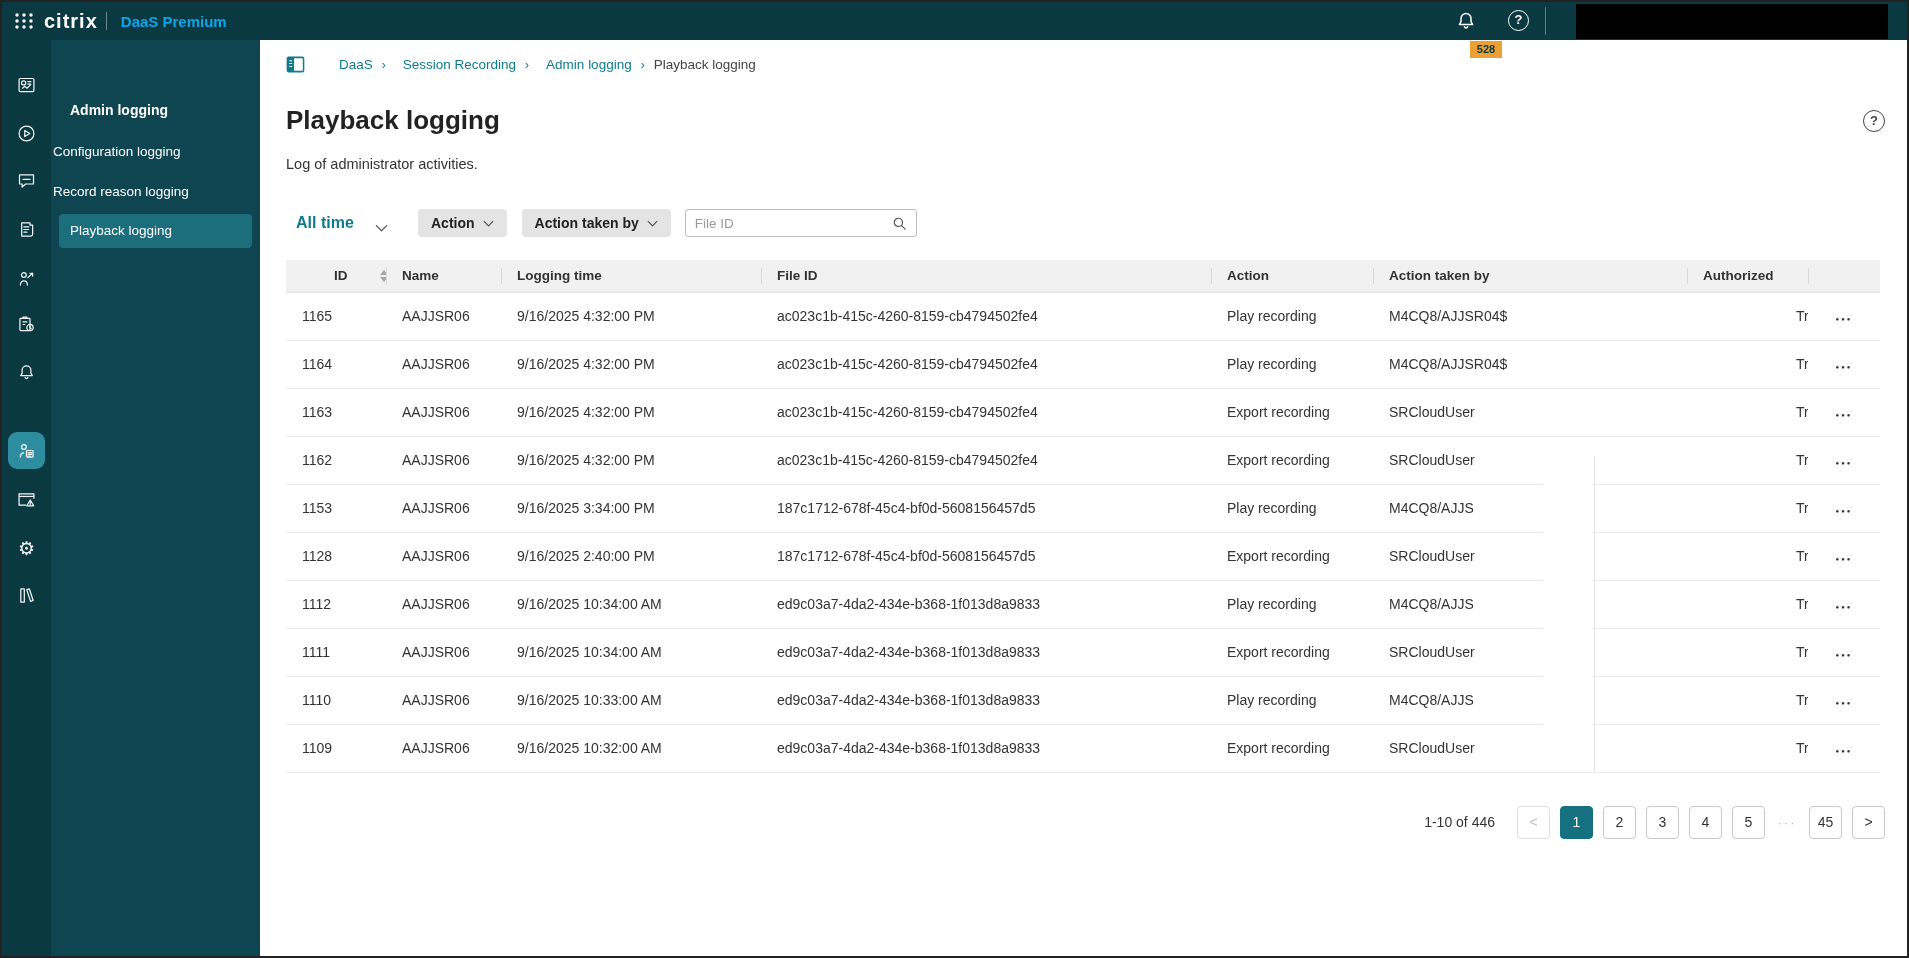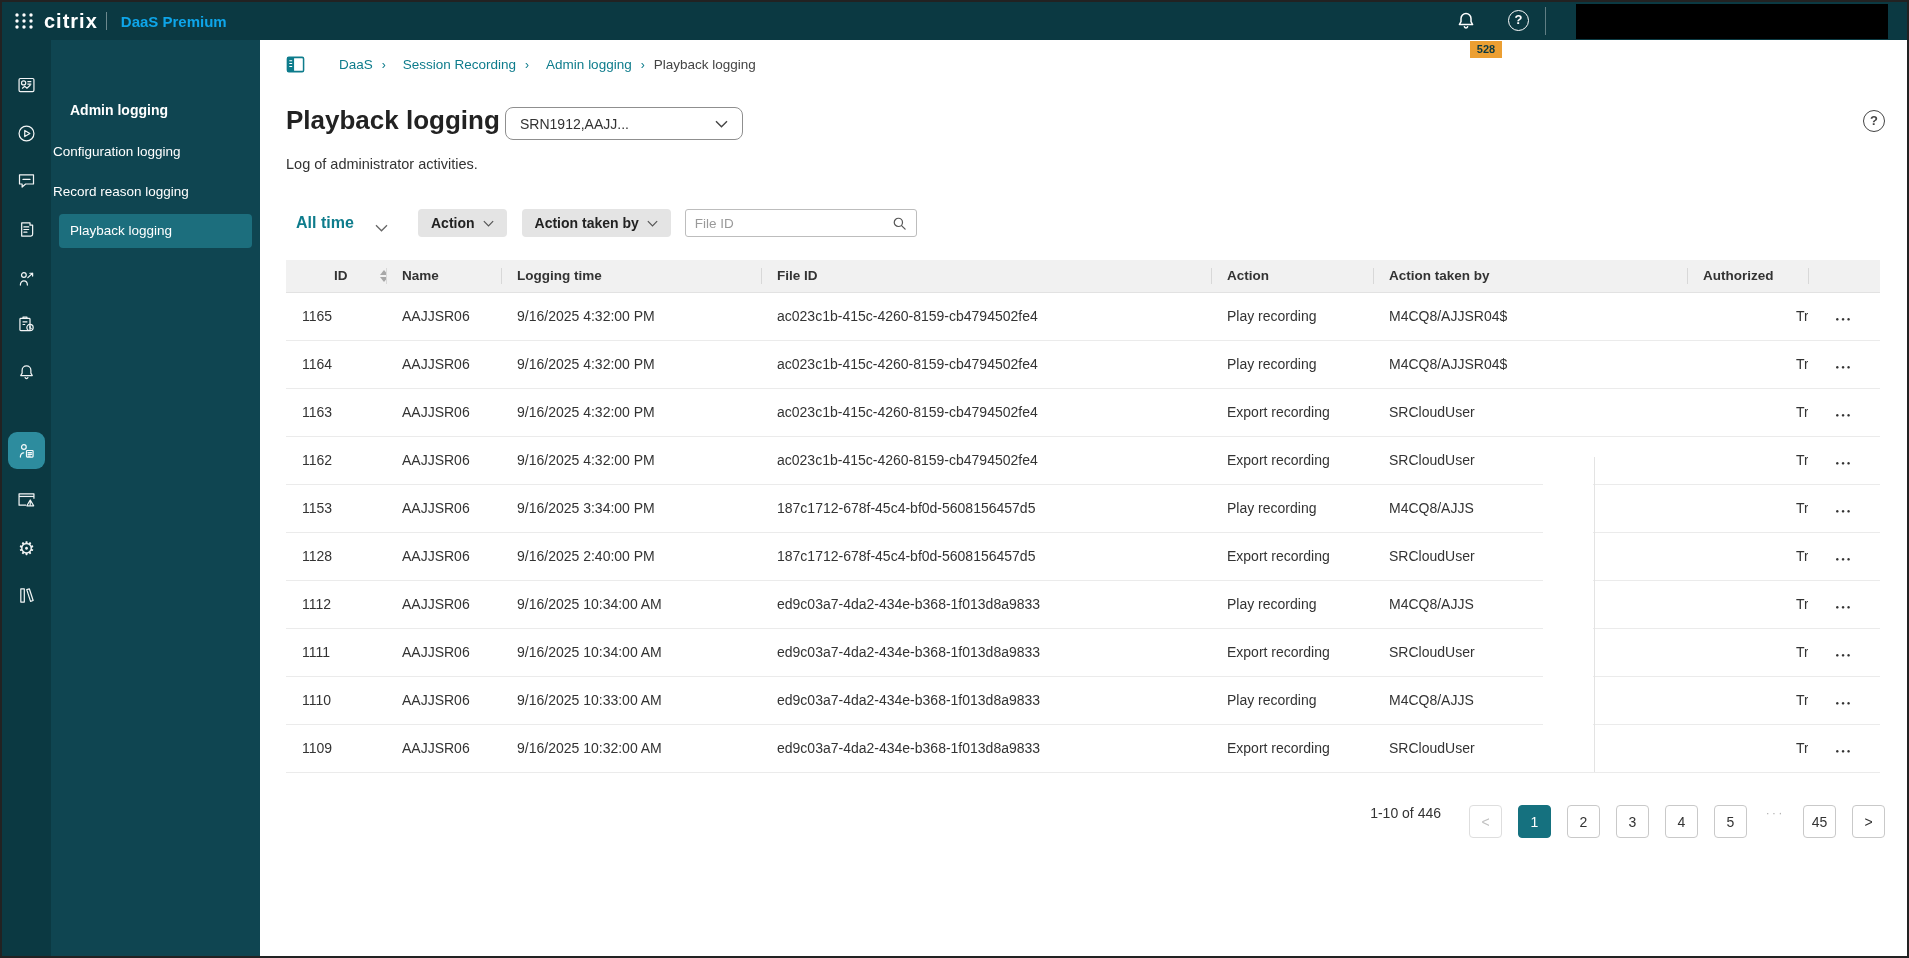--- a/index.html
+++ b/index.html
@@ -72,21 +72,21 @@
   .id-head { display:flex; align-items:center;padding-left:32px; }
   .sort { display:inline-flex; flex-direction:column; margin-left:32px; gap:2px; }
   .sort i { display:block; width:0; height:0; border-left:4px solid transparent; border-right:4px solid transparent; }
   .sort .up { border-bottom:5px solid #a7a7a7; }
   .sort .dn { border-top:5px solid #a7a7a7; }
   .row-menu { background:none; border:none; color:#333; font-size:12px; letter-spacing:1.5px; cursor:pointer; font-family:inherit; }
   .artifact-mask { position:absolute; left:1541px; top:456px; width:50px; height:312px; background:#fff; z-index:5; }
   .artifact-vline { position:absolute; left:1592px; top:455px; width:1px; height:315px; background:#e3e3e3; z-index:6; }
 
   
-  .pagination { position:absolute; top:803px; right:22px; height:34px; display:flex; gap:16px; }
+  .pagination { position:absolute; top:803px; right:22px; height:34px; display:flex; align-items:center; gap:10px; }
   .page-summary { font-size:14px; color:#333; margin-right:12px; }
   .pg-btn { width:33px; height:33px; border:1px solid #c9c9c9; border-radius:4px; background:#fff; color:#333; font-size:14px; font-family:inherit; cursor:pointer; display:flex; align-items:center; justify-content:center; }
   .pg-btn.active { background:#15717F; border-color:#15717F; color:#fff; }
   .pg-btn.disabled { color:#c0c0c0; border-color:#dedede; }
   .pg-gap { color:#b5b5b5; font-size:13px; letter-spacing:2px; width:24px; text-align:center; }
 </style>
 </head>
 <body>
 
 <div class="window">
@@ -218,26 +218,20 @@
     <span class="crumb-link">DaaS</span>
     <span class="crumb-sep">›</span>
     <span class="crumb-link">Session Recording</span>
     <span class="crumb-sep">›</span>
     <span class="crumb-link">Admin logging</span>
     <span class="crumb-sep">›</span>
     <span class="crumb-current">Playback logging</span>
   </div>
 
   <h1 class="page-title">Playback logging</h1>
-  <div class="server-dropdown">
-    <span>SRN1912,AAJJ...</span>
-    <svg width="13" height="8" viewBox="0 0 13 8" fill="none">
-        <path d="M1 1.2 6.5 6.8 12 1.2" stroke="#444" stroke-width="1.4"></path>
-      </svg>
-  </div>
   <div class="title-help">?</div>
   <p class="subtitle">Log of administrator activities.</p>
 
   <div class="filters">
     <div class="time-filter">
       <span>All time</span>
       <svg width="13" height="8" viewBox="0 0 13 8" fill="none">
           <path d="M1 1.2 6.5 6.8 12 1.2" stroke="#666" stroke-width="1.3"></path>
         </svg>
     </div>

